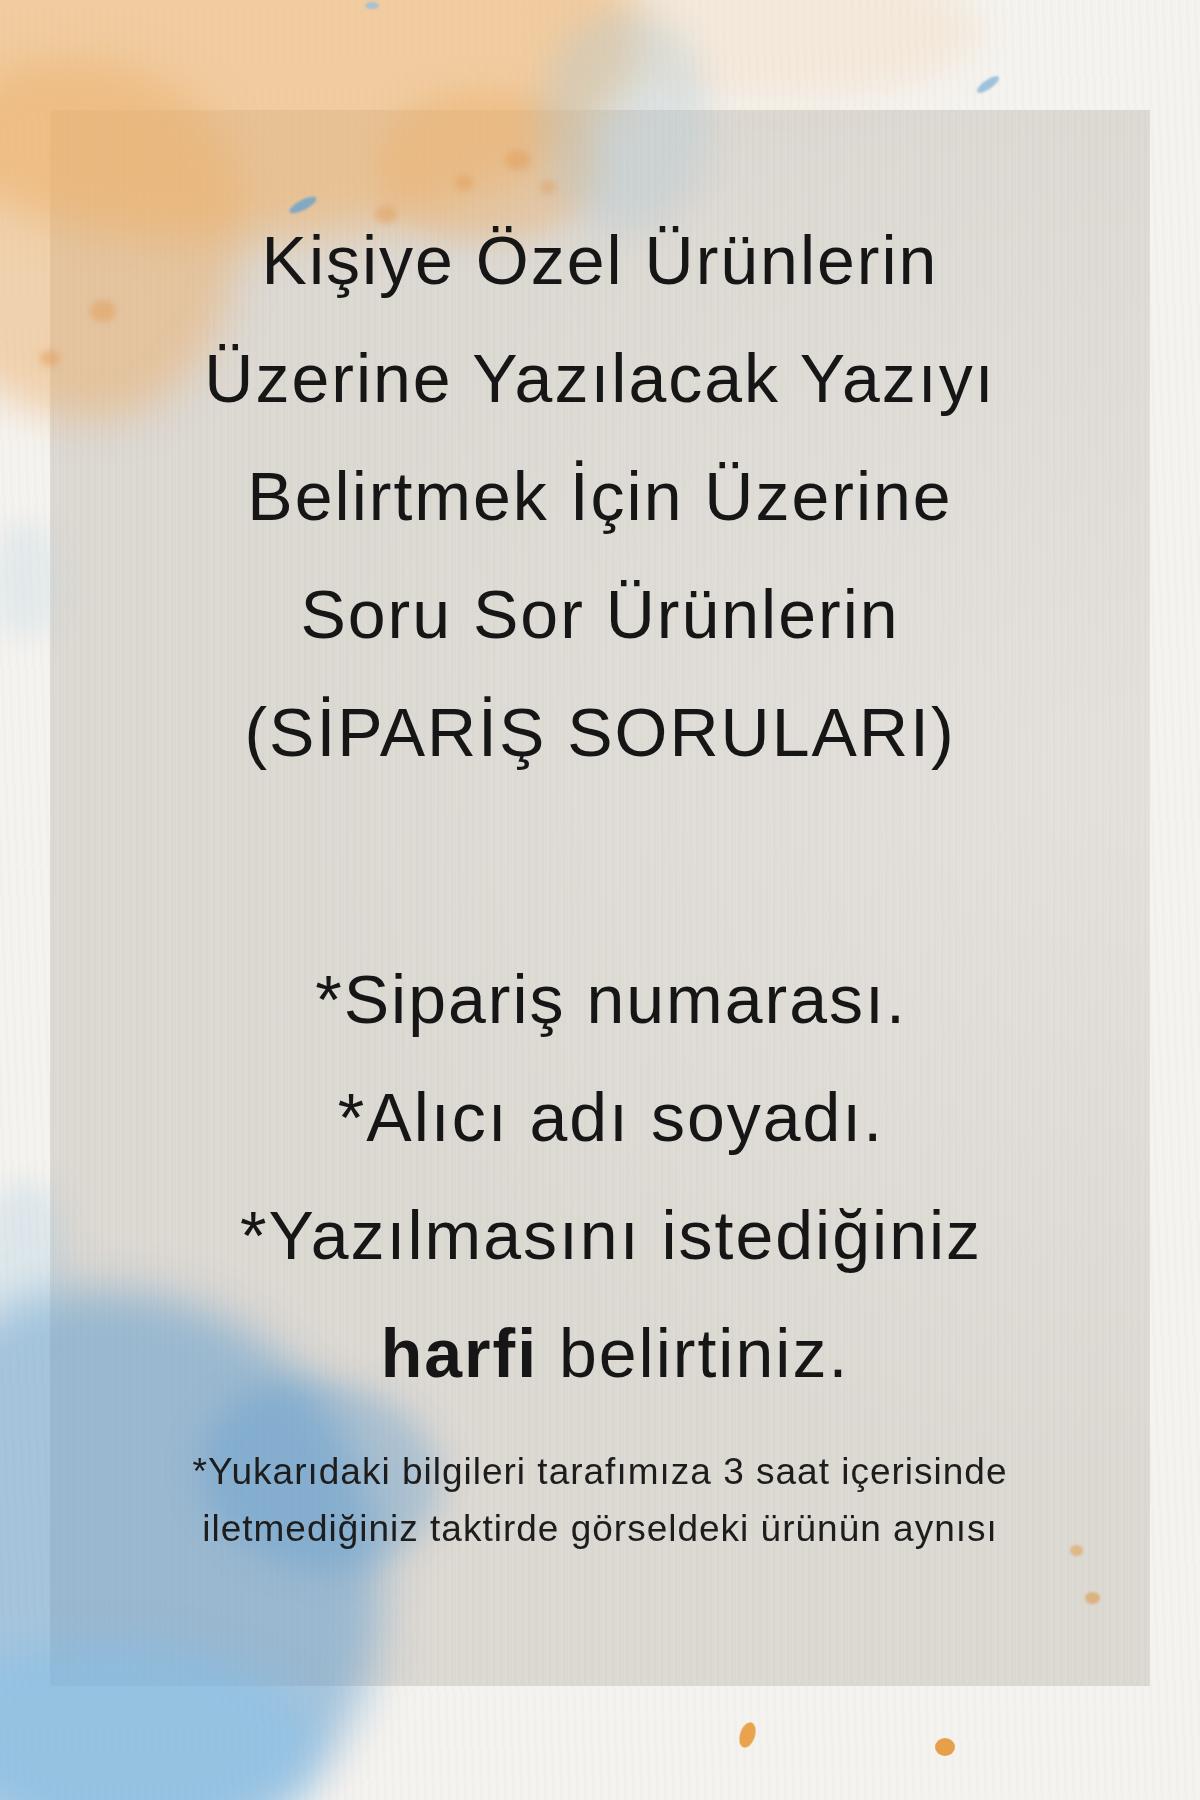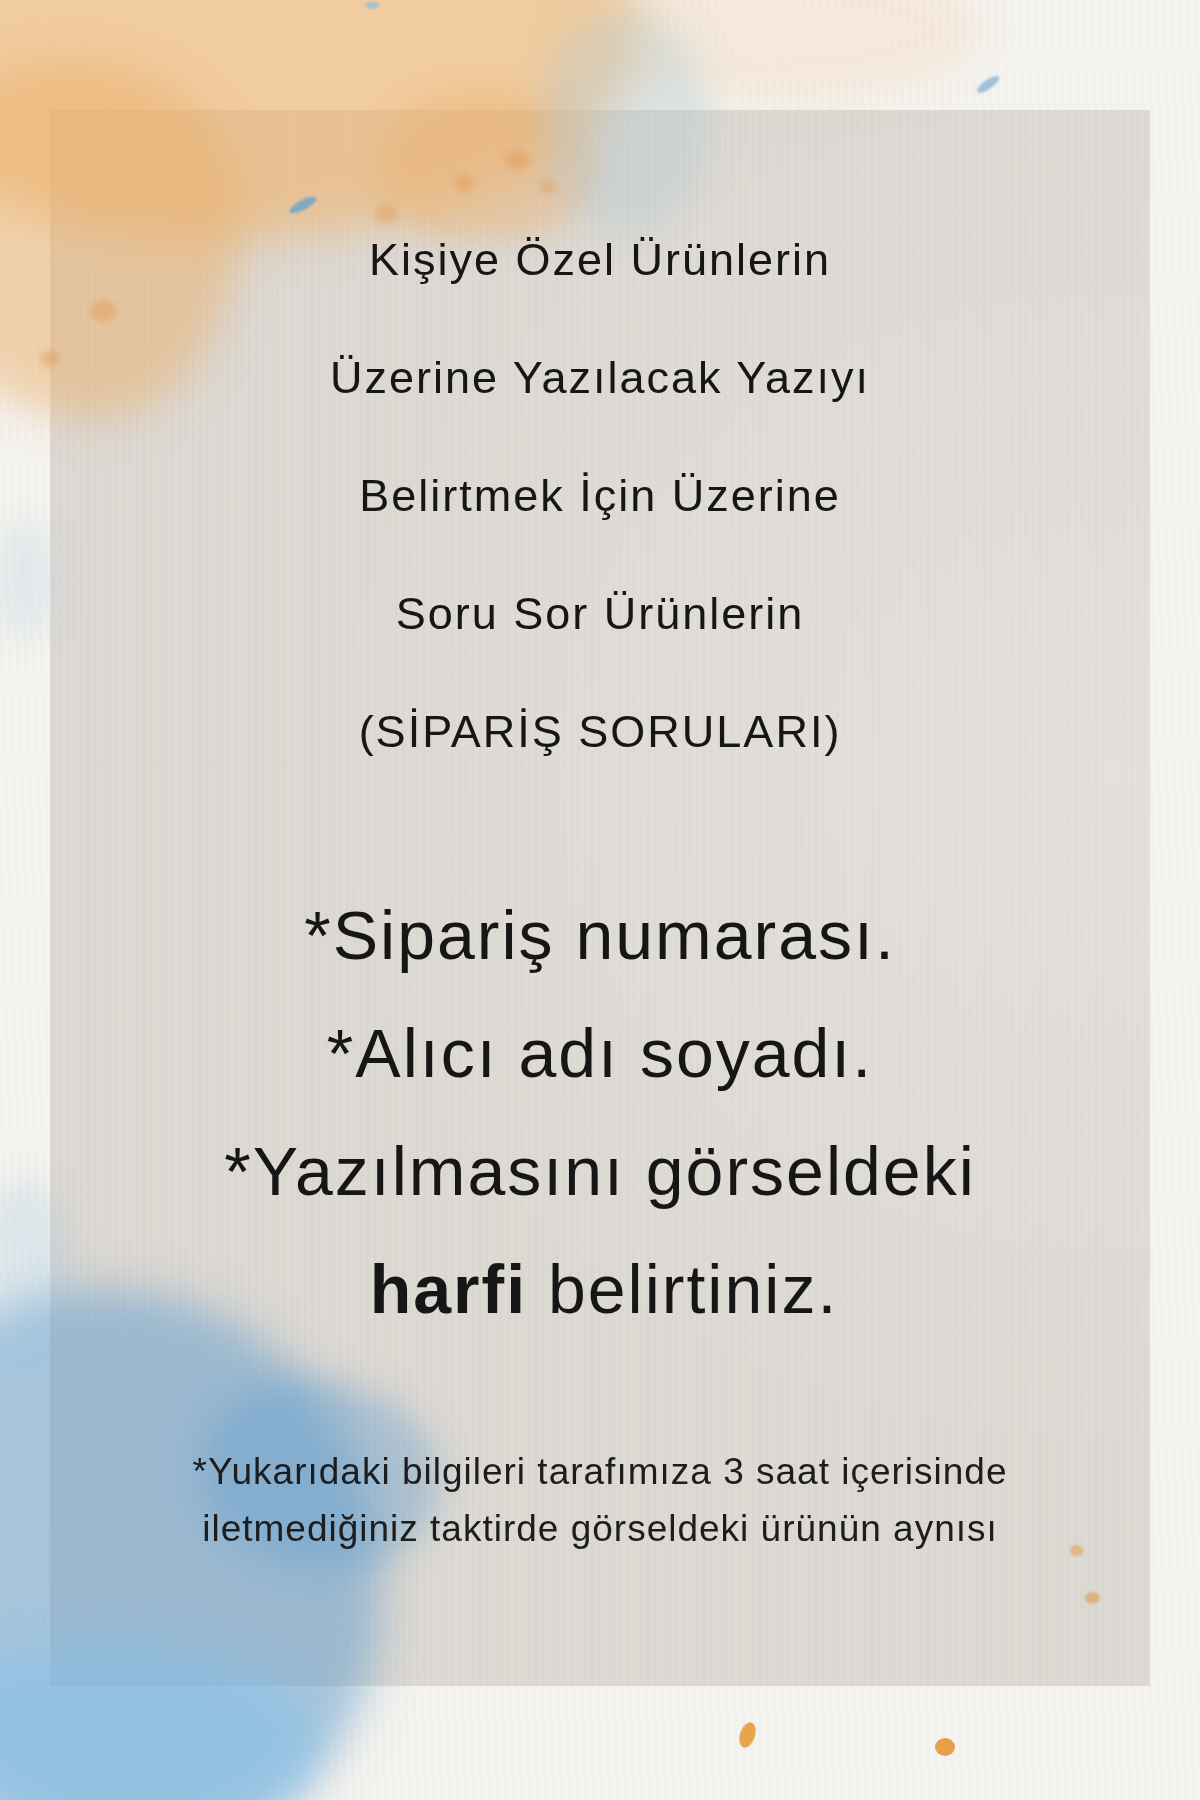--- a/index.html
+++ b/index.html
@@ -55,22 +55,22 @@
       border-radius:50%;filter:blur(12px);}
   
   .p1{left:740px;top:1722px;width:15px;height:26px;background:#e9a34c;border-radius:50%;
       transform:rotate(18deg);filter:blur(0.5px);}
   .p2{left:935px;top:1738px;width:20px;height:18px;background:#e7a04a;border-radius:50%;filter:blur(0.5px);}
   .p3{left:1070px;top:1545px;width:13px;height:11px;background:rgba(224,176,116,0.8);border-radius:50%;filter:blur(1px);}
   .p4{left:1085px;top:1592px;width:15px;height:12px;background:rgba(220,170,108,0.8);border-radius:50%;filter:blur(1px);}
   
   .textblock{position:absolute;left:50px;width:1100px;text-align:center;z-index:3;}
   .title-block{top:201px;}
-  .t-line{height:118px;line-height:118px;font-size:45px;letter-spacing:2px;white-space:nowrap;}
-  .items-block{top:876px;}
+  .t-line{height:118px;line-height:118px;font-size:68px;letter-spacing:2px;white-space:nowrap;}
+  .items-block{top:940px;padding-left:11px;}
   .m-line{height:118px;line-height:118px;font-size:68px;letter-spacing:2px;white-space:nowrap;}
   .m-line .bold{font-weight:700;margin-left:8px;}
   .footer-block{top:1443px;}
   .f-line{height:57px;line-height:57px;font-size:37px;letter-spacing:1px;color:#1d1d1d;white-space:nowrap;}
 </style>
 </head>
 <body>
 
 <div class="stage">
 
@@ -107,21 +107,21 @@
     <div class="t-line">Kişiye Özel Ürünlerin</div>
     <div class="t-line">Üzerine Yazılacak Yazıyı</div>
     <div class="t-line">Belirtmek İçin Üzerine</div>
     <div class="t-line">Soru Sor Ürünlerin</div>
     <div class="t-line">(SİPARİŞ SORULARI)</div>
   </div>
 
   <div class="textblock items-block">
     <div class="m-line">*Sipariş numarası.</div>
     <div class="m-line">*Alıcı adı soyadı.</div>
-    <div class="m-line">*Yazılmasını görseldeki</div>
+    <div class="m-line">*Yazılmasını istediğiniz</div>
     <div class="m-line">
       <span class="bold">harfi</span>
       <span>belirtiniz.</span>
     </div>
   </div>
 
   <div class="textblock footer-block">
     <div class="f-line">*Yukarıdaki bilgileri tarafımıza 3 saat içerisinde</div>
     <div class="f-line">iletmediğiniz taktirde görseldeki ürünün aynısı</div>
   </div>

